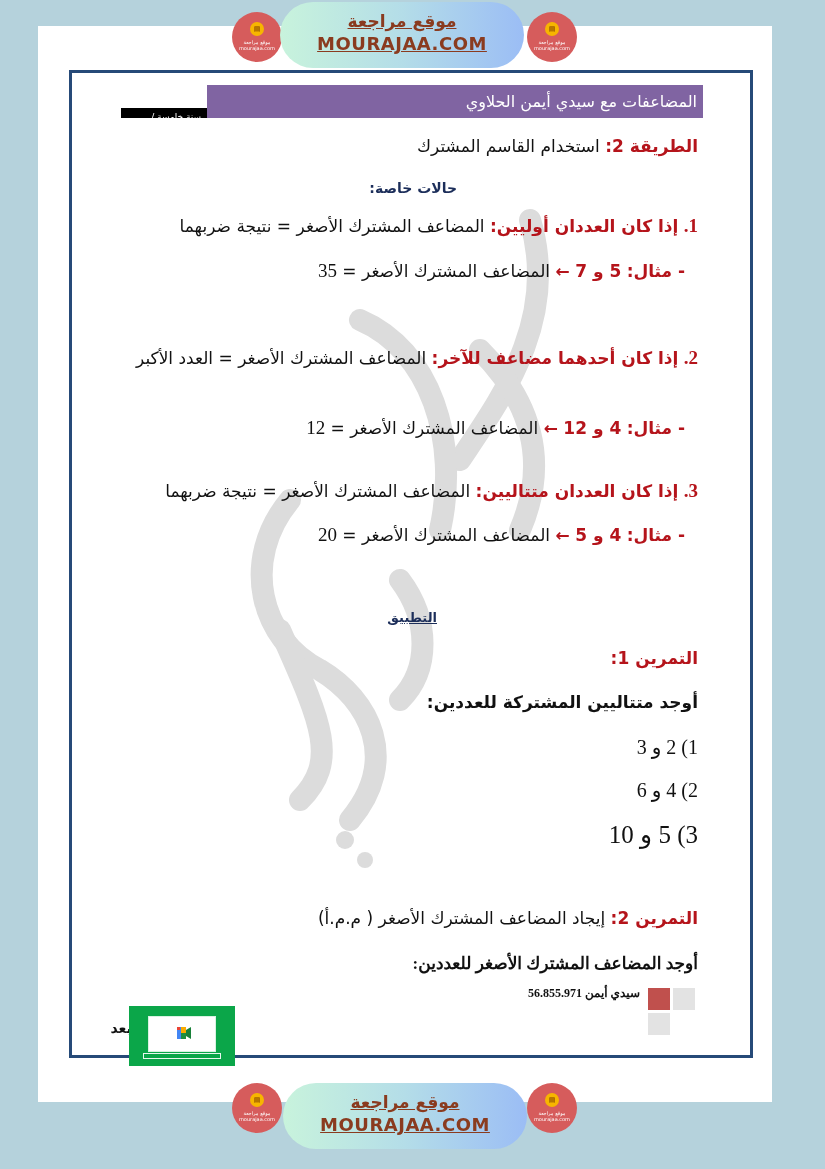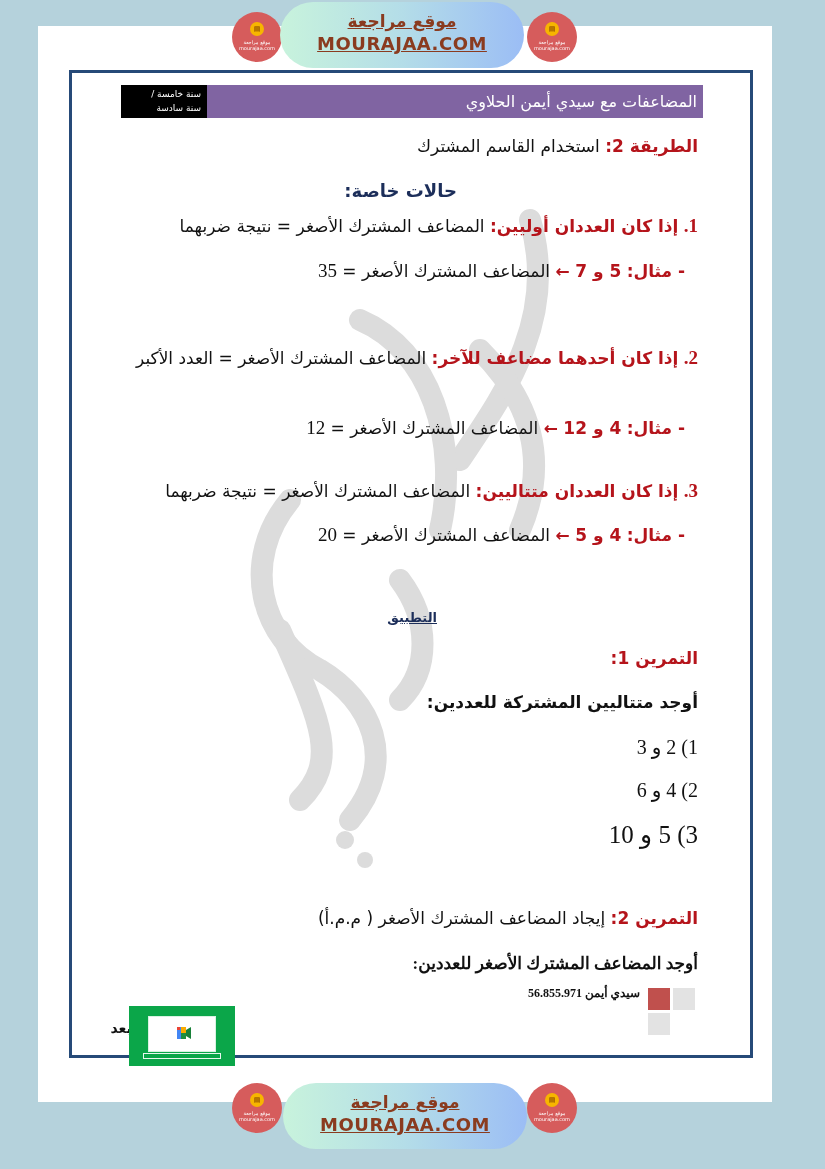--- a/index.html
+++ b/index.html
@@ -36,21 +36,21 @@
     margin:10px auto 3px; font-size:7px; line-height:14px; color:#7a3a00;
   }
   .badge .t { font-family:"DejaVu Sans", sans-serif; font-size:5px; line-height:6px; display:block; }
 
   
   .titlebar {
     position:absolute; left:121px; top:85px; width:582px; height:33px; display:flex;
   }
   .titlebar .level {
     width:86px; background:#000; color:#fff; font-family:"DejaVu Sans", sans-serif;
-    font-size:9px; line-height:14px; direction:rtl; text-align:right; padding:2px 6px 0 0; box-sizing:border-box;
+    font-size:9px; line-height:14px; direction:rtl; text-align:right; padding:2px 6px 0 0; box-sizing:border-box;margin-top:23px;
   }
   .titlebar .title {
     flex:1; background:#8064a2; color:#fff; direction:rtl; text-align:right;
     font-family:"DejaVu Sans", sans-serif; font-size:16px; line-height:33px; padding-right:6px;
   }
 
   .line { position:absolute; right:127px; direction:rtl; text-align:right; white-space:nowrap;
           font-size:17px; color:#111; font-family:"DejaVu Sans", sans-serif; }
   .red { color:#b5141b; font-weight:bold; }
   .navy { color:#1c2e5a; font-weight:bold; }
@@ -104,21 +104,21 @@
     <div>سنة سادسة</div>
   </div>
   <div class="title">المضاعفات مع سيدي أيمن الحلاوي</div>
 </div>
 
 <div class="line" style="top:136px;">
   <span class="red">الطريقة 2:</span>
   <span>استخدام القاسم المشترك</span>
 </div>
 
-<div class="line navy" style="top:180px; right:368px; font-size:18px;">حالات خاصة:</div>
+<div class="line navy" style="top:180px; right:368px; font-size:14px;">حالات خاصة:</div>
 
 <div class="line" style="top:215px;">
   <span class="red num">1.</span>
   <span class="red">إذا كان العددان أوليين:</span>
   <span>المضاعف المشترك الأصغر = نتيجة ضربهما</span>
 </div>
 <div class="line" style="top:260px; right:140px;">
   <span class="red">- مثال:</span>
   <span class="red">5 و 7</span>
   <span class="red">←</span>

